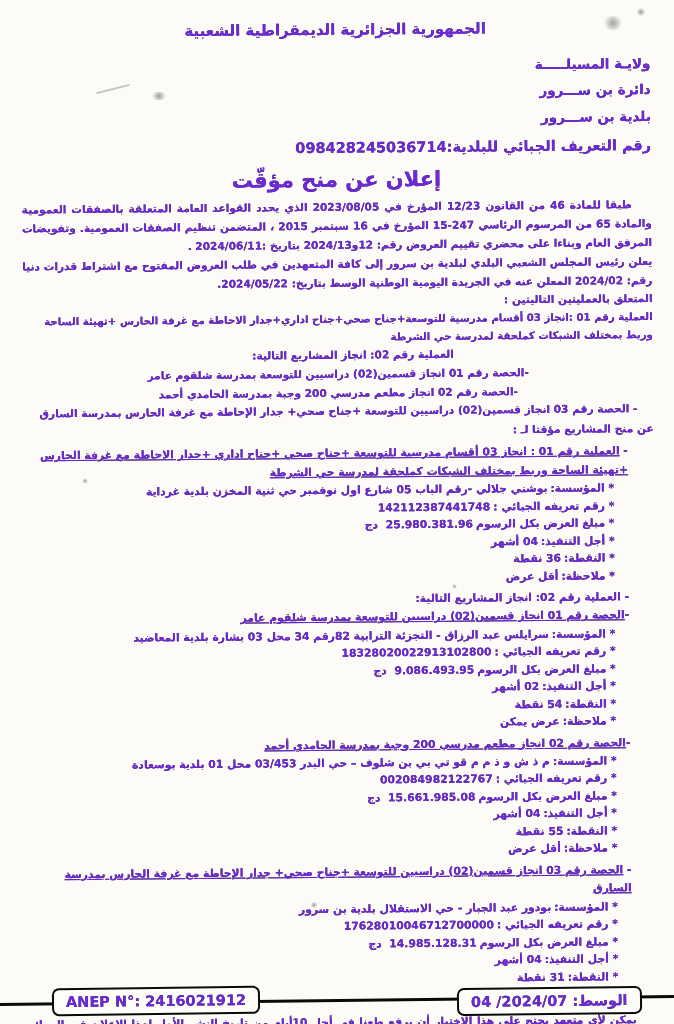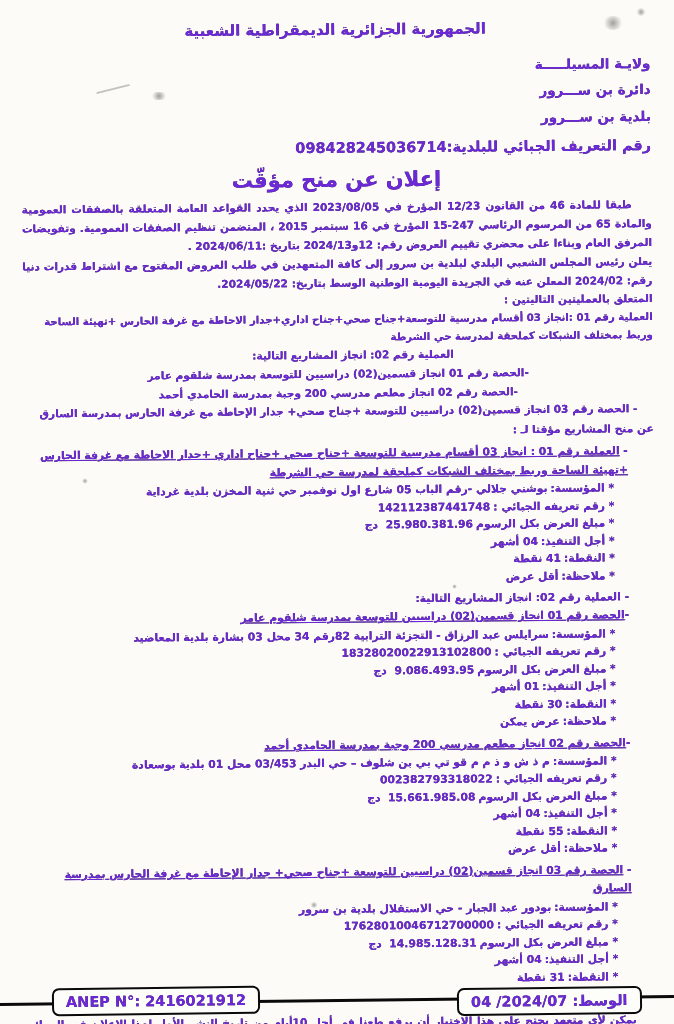--- a/index.html
+++ b/index.html
@@ -80,50 +80,50 @@
     <div class="award">
       <div class="award-heading">
         <span>-</span>
         <span class="u">العملية رقم 01 : انجاز 03 أقسام مدرسية للتوسعة +جناح صحي +جناح اداري +جدار الاحاطة مع غرفة الحارس +تهيئة الساحة وربط بمختلف الشبكات كملحقة لمدرسة حي الشرطة</span>
       </div>
       <div class="details">
         <div class="detail-line"><span>*</span> <span class="lbl">المؤسسة:</span><span>بوشني جلالي -رقم الباب 05 شارع اول نوفمبر حي ثنية المخزن بلدية غرداية</span></div>
         <div class="detail-line"><span>*</span> <span class="lbl">رقم تعريفه الجبائي :</span><span>142112387441748</span></div>
         <div class="detail-line"><span>*</span> <span class="lbl">مبلغ العرض بكل الرسوم</span><span>25.980.381.96</span>&nbsp;&nbsp;<span>دج</span></div>
         <div class="detail-line"><span>*</span> <span class="lbl">أجل التنفيذ:</span><span>04 أشهر</span></div>
-        <div class="detail-line"><span>*</span> <span class="lbl">النقطة:</span><span>41 نقطة</span></div>
+        <div class="detail-line"><span>*</span> <span class="lbl">النقطة:</span><span>36 نقطة</span></div>
         <div class="detail-line"><span>*</span> <span class="lbl">ملاحظة:</span><span>أقل عرض</span></div>
       </div>
     </div>
 
     <div class="award">
       <div class="pre-heading">
         <span>-</span>
         <span>العملية رقم 02: انجاز المشاريع التالية:</span>
       </div>
       <div class="award-heading">
         <span>-</span><span class="u">الحصة رقم 01 انجاز قسمين(02) دراسيين للتوسعة بمدرسة شلقوم عامر</span>
       </div>
       <div class="details">
         <div class="detail-line"><span>*</span> <span class="lbl">المؤسسة:</span><span>سرايلس عبد الرزاق - التجزئة الترابية 82رقم 34 محل 03 بشارة بلدية المعاضيد</span></div>
         <div class="detail-line"><span>*</span> <span class="lbl">رقم تعريفه الجبائي :</span><span>18328020022913102800</span></div>
         <div class="detail-line"><span>*</span> <span class="lbl">مبلغ العرض بكل الرسوم</span><span>9.086.493.95</span>&nbsp;&nbsp;<span>دج</span></div>
-        <div class="detail-line"><span>*</span> <span class="lbl">أجل التنفيذ:</span><span>01 أشهر</span></div>
-        <div class="detail-line"><span>*</span> <span class="lbl">النقطة:</span><span>30 نقطة</span></div>
+        <div class="detail-line"><span>*</span> <span class="lbl">أجل التنفيذ:</span><span>02 أشهر</span></div>
+        <div class="detail-line"><span>*</span> <span class="lbl">النقطة:</span><span>54 نقطة</span></div>
         <div class="detail-line"><span>*</span> <span class="lbl">ملاحظة:</span><span>عرض يمكن</span></div>
       </div>
     </div>
 
     <div class="award">
       <div class="award-heading">
         <span>-</span><span class="u">الحصة رقم 02 انجاز مطعم مدرسي 200 وجبة بمدرسة الحامدي أحمد</span>
       </div>
       <div class="details">
         <div class="detail-line"><span>*</span> <span class="lbl">المؤسسة:</span><span>م ذ ش و ذ م م قو تي بي بن شلوف – حي البدر 03/453 محل 01 بلدية بوسعادة</span></div>
-        <div class="detail-line"><span>*</span> <span class="lbl">رقم تعريفه الجبائي :</span><span>002382793318022</span></div>
+        <div class="detail-line"><span>*</span> <span class="lbl">رقم تعريفه الجبائي :</span><span>002084982122767</span></div>
         <div class="detail-line"><span>*</span> <span class="lbl">مبلغ العرض بكل الرسوم</span><span>15.661.985.08</span>&nbsp;&nbsp;<span>دج</span></div>
         <div class="detail-line"><span>*</span> <span class="lbl">أجل التنفيذ:</span><span>04 أشهر</span></div>
         <div class="detail-line"><span>*</span> <span class="lbl">النقطة:</span><span>55 نقطة</span></div>
         <div class="detail-line"><span>*</span> <span class="lbl">ملاحظة:</span><span>أقل عرض</span></div>
       </div>
     </div>
 
     <div class="award">
       <div class="award-heading">
         <span>-</span> <span class="u">الحصة رقم 03 انجاز قسمين(02) دراسيين للتوسعة +جناح صحي+ جدار الإحاطة مع غرفة الحارس بمدرسة السارق</span>

